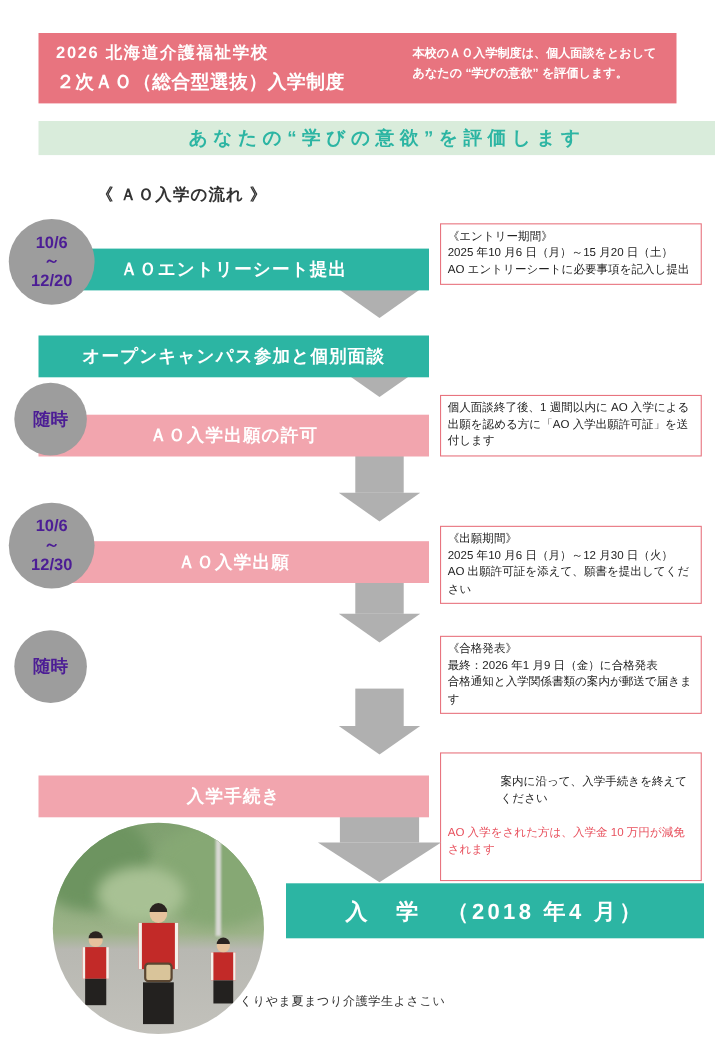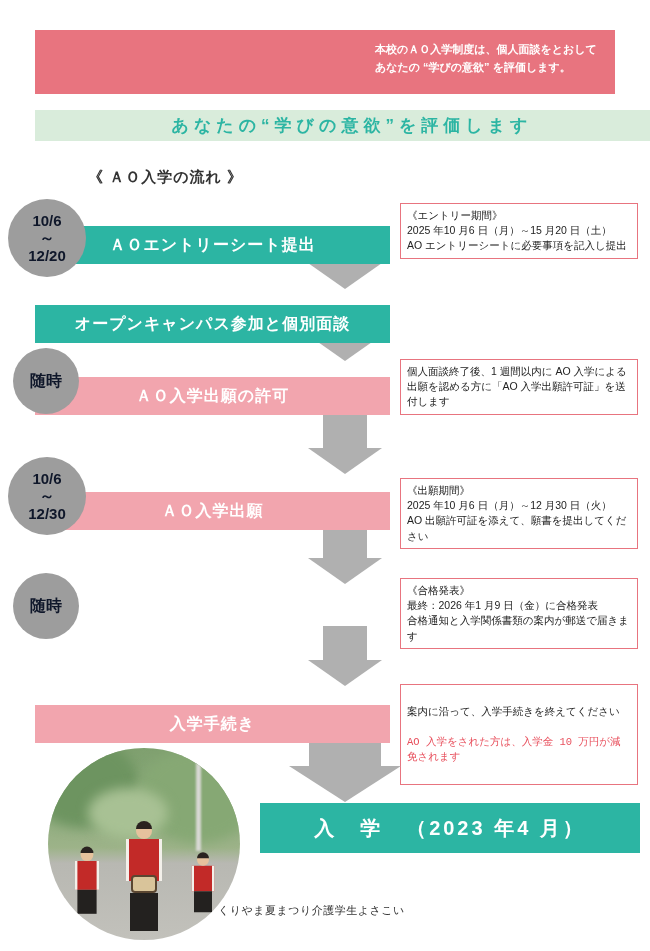--- a/index.html
+++ b/index.html
@@ -60,36 +60,36 @@
     display:flex;align-items:center;justify-content:center;
     color:#fff;font-weight:bold;font-size:16px;letter-spacing:1px;
     z-index:1;
     margin-top:16px;
   }
   .teal-bar{background:var(--teal);}
   .pink-bar{background:var(--light-pink);}
   
   .badge{
     position:absolute;background:var(--badge-gray);border-radius:50%;
-    color:#0f172a;font-weight:bold;text-align:center;
+    color:#4c1d95;font-weight:bold;text-align:center;
     display:flex;align-items:center;justify-content:center;
     white-space:pre-line;z-index:2;
   }
   .badge-lg{left:8px;width:78px;height:78px;font-size:15px;line-height:1.15;}
   .badge-sm{left:13px;width:66px;height:66px;font-size:16px;}
   
   .note{
     position:absolute;left:400px;width:238px;
     background:#fff;border:1.5px solid var(--accent-pink);
     padding:4px 6px;font-size:10.5px;line-height:1.45;color:#222;
     white-space:pre-line;
   }
-  .note .red{display:block;color:var(--red-text);white-space:pre-line;font-family:Liberation Mono, monospace;}
+  .note .red{display:block;color:var(--red-text);white-space:pre-line;}
   .note span{white-space:pre-line;}
-  .note .black{display:block;}
+  .note .black{display:block;margin-left:48px;}
   
   .arrow{
     position:absolute;left:308px;width:74px;
     display:flex;flex-direction:column;align-items:center;
   }
   .arrow .stem{width:44px;background:var(--arrow-gray);}
   .arrow .head{
     width:0;height:0;
     border-left:37px solid transparent;border-right:37px solid transparent;
     border-top:26px solid var(--arrow-gray);
@@ -138,20 +138,22 @@
     position:absolute;left:218px;top:903px;
     font-size:11px;color:#333;letter-spacing:0.5px;
   }
 </style>
 </head>
 <body>
 
 <div class="page">
 
   <div class="header">
+    <div class="header-title1">2026 北海道介護福祉学校</div>
+    <div class="header-title2">２次ＡＯ（総合型選抜）入学制度</div>
     <div class="header-desc">本校のＡＯ入学制度は、個人面談をとおして
 あなたの “学びの意欲” を評価します。</div>
   </div>
 
   <div class="banner">
     <div class="banner-text">あなたの“学びの意欲”を評価します</div>
   </div>
 
   <div class="flow-title">《 ＡＯ入学の流れ 》</div>
 
@@ -211,21 +213,21 @@
   <div class="note" style="top:684px;min-height:54px">
     <span class="black">案内に沿って、入学手続きを終えてください</span>
     <span class="red">AO 入学をされた方は、入学金 10 万円が減免されます</span>
   </div>
 
   <div class="big-arrow" style="top:730px">
     <div class="stem"></div>
     <div class="head"></div>
   </div>
 
-  <div class="final-bar">入　学　（2023 年4 月）</div>
+  <div class="final-bar">入　学　（2018 年4 月）</div>
 
   <div class="photo">
     <div class="blob b1"></div>
     <div class="blob b2"></div>
     <div class="blob b3"></div>
     <div class="pole"></div>
     <div class="person p-left">
       <div class="head"></div>
       <div class="coat"></div>
       <div class="pants"></div>

